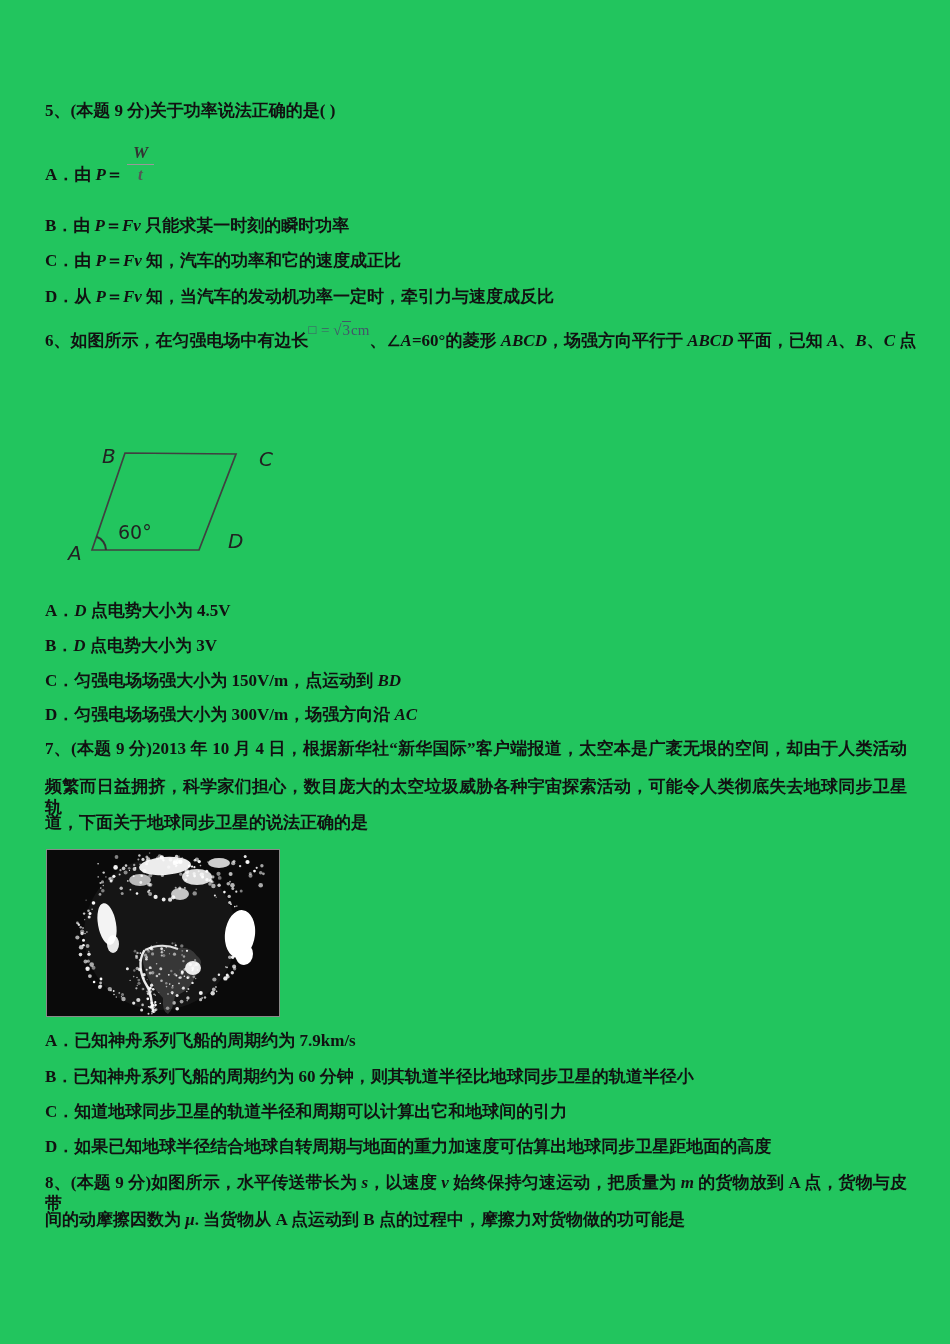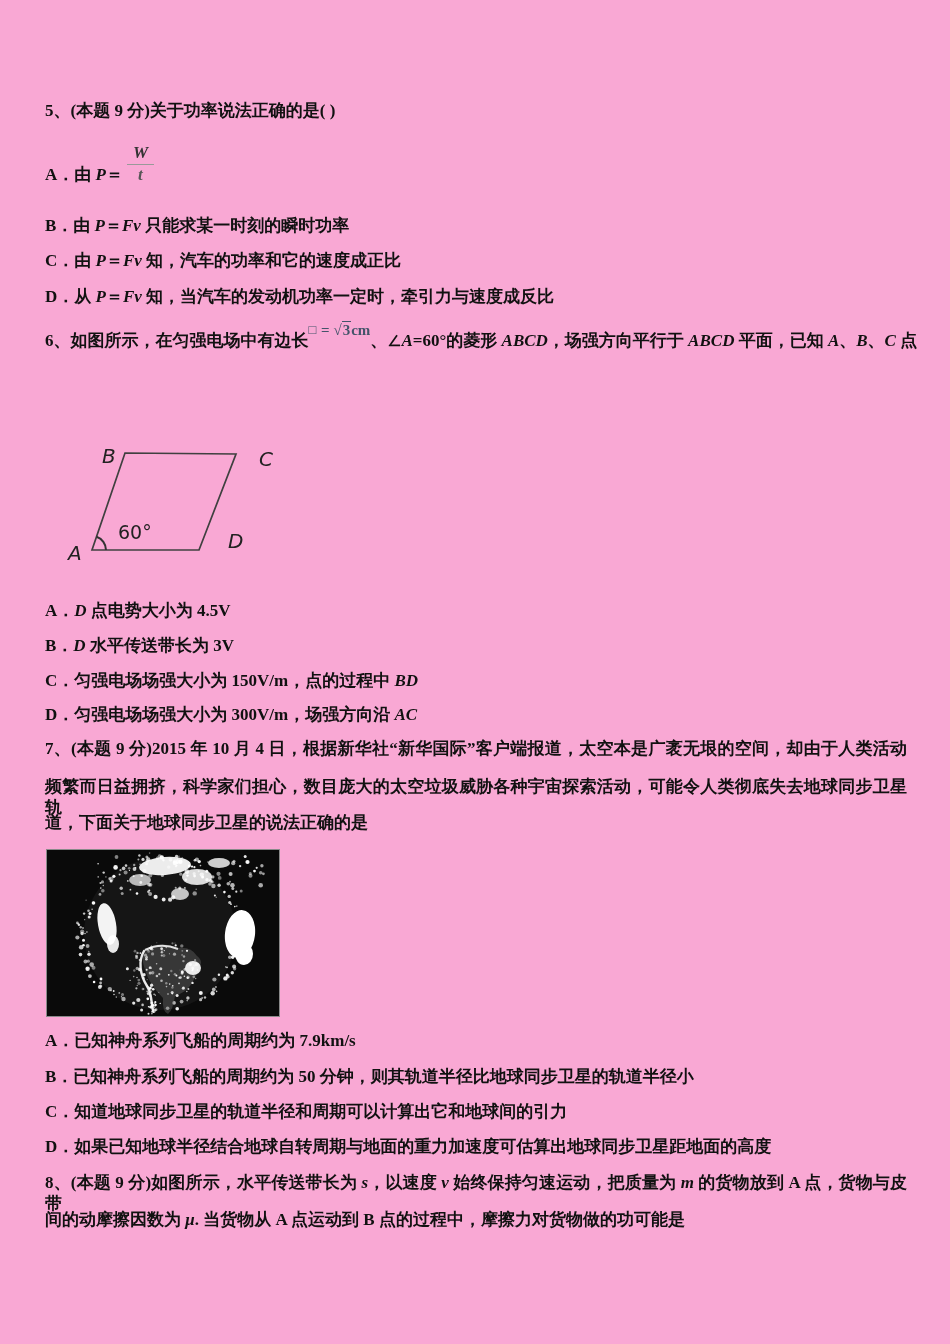--- a/index.html
+++ b/index.html
@@ -1,28 +1,28 @@
 <!DOCTYPE html>
 <html><head>
 <meta charset="utf-8">
 <style>
   html,body{margin:0;padding:0;background:#ffffff;}
   .page{
-    position:relative;width:950px;height:1344px;background:#f9a8d4;overflow:hidden;
+    position:relative;width:950px;height:1344px;background:#22c55e;overflow:hidden;
     font-family:"Liberation Serif",serif;font-weight:bold;font-size:17px;color:#111;
   }
   .line{position:absolute;left:45px;white-space:nowrap;line-height:1.25;}
   .just{white-space:normal;width:862px;text-align:justify;text-align-last:justify;}
   .v{font-style:italic;}
   
   .frac{display:inline-block;text-align:center;vertical-align:baseline;margin:0 4px;color:#333;line-height:1.1;}
   .frac .num{display:block;padding:0 6px 1px;border-bottom:1.6px solid #999;font-style:italic;}
   .frac .den{display:block;padding-top:1px;color:#555;font-style:italic;}
   
-  .eqsup{position:relative;top:-11px;color:#44546a;font-size:15px;font-weight:700;}
+  .eqsup{position:relative;top:-11px;color:#44546a;font-size:15px;font-weight:400;}
   .eqsup .tofu{font-size:13px;position:relative;top:-1px;margin-right:1px;}
   .eqsup .radicand{border-top:1.4px solid #44546a;padding:0 1px;}
   .diagram{position:absolute;left:52px;top:430px;}
   .earth{position:absolute;left:46px;top:849px;width:232px;height:166px;border:1px solid #8a8a8a;box-sizing:content-box;}
   svg text.lbl{font-family:"DejaVu Sans",sans-serif;font-style:italic;font-size:20px;fill:#222;font-weight:normal;}
   svg text.deg{font-family:"DejaVu Sans",sans-serif;font-size:19px;fill:#222;font-weight:normal;}
 </style>
 </head>
 <body>
 
@@ -48,25 +48,25 @@
       <path d="M 54 120 A 14 14 0 0 0 44.5 106.8" fill="none" stroke="#333" stroke-width="2"></path>
       <text class="lbl" x="16" y="130">A</text>
       <text class="lbl" x="50" y="33">B</text>
       <text class="lbl" x="207" y="36">C</text>
       <text class="lbl" x="176" y="118">D</text>
       <text class="deg" x="66" y="109">60°</text>
     </svg>
   </div>
 
   <div class="line" style="top:600px"><span>A．</span><span class="v">D</span><span> 点电势大小为 4.5V</span></div>
-  <div class="line" style="top:635px"><span>B．</span><span class="v">D</span><span> 水平传送带长为 3V</span></div>
-  <div class="line" style="top:670px"><span>C．匀强电场场强大小为 150V/m，点的过程中 </span><span class="v">BD</span></div>
+  <div class="line" style="top:635px"><span>B．</span><span class="v">D</span><span> 点电势大小为 3V</span></div>
+  <div class="line" style="top:670px"><span>C．匀强电场场强大小为 150V/m，点运动到 </span><span class="v">BD</span></div>
   <div class="line" style="top:704px"><span>D．匀强电场场强大小为 300V/m，场强方向沿 </span><span class="v">AC</span></div>
 
-  <div class="line just" style="top:738px"><span>7、(本题 9 分)2015 年 10 月 4 日，根据新华社“新华国际”客户端报道，太空本是广袤无垠的空间，却由于人类活动</span></div>
+  <div class="line just" style="top:738px"><span>7、(本题 9 分)2013 年 10 月 4 日，根据新华社“新华国际”客户端报道，太空本是广袤无垠的空间，却由于人类活动</span></div>
   <div class="line just" style="top:776px"><span>频繁而日益拥挤，科学家们担心，数目庞大的太空垃圾威胁各种宇宙探索活动，可能令人类彻底失去地球同步卫星轨</span></div>
   <div class="line" style="top:812px"><span>道，下面关于地球同步卫星的说法正确的是</span></div>
 
   <div class="earth">
     <svg id="earth-svg" width="232" height="166" viewBox="0 0 232 166">
       <rect x="0" y="0" width="232" height="166" fill="#0a0a0a"></rect>
       <circle cx="113" cy="84" r="76" fill="#151515"></circle>
       <g id="g-ring">
           <circle cx="182.8" cy="107.3" r="1.8" fill="#fff" opacity="0.62"></circle>
           <circle cx="160.0" cy="29.7" r="1.7" fill="#fff" opacity="0.78"></circle>
@@ -461,20 +461,20 @@
           <circle cx="105.2" cy="161.4" r="1.0" fill="#fff" opacity="0.83"></circle>
           <circle cx="103.7" cy="141.6" r="1.4" fill="#fff" opacity="0.60"></circle>
           <circle cx="104.3" cy="152.9" r="1.0" fill="#fff" opacity="0.92"></circle>
           <circle cx="107.1" cy="144.3" r="0.8" fill="#fff" opacity="0.80"></circle>
           <circle cx="103.1" cy="157.2" r="0.9" fill="#fff" opacity="0.78"></circle>
         </g>
     </svg>
   </div>
 
   <div class="line" style="top:1030px"><span>A．已知神舟系列飞船的周期约为 7.9km/s</span></div>
-  <div class="line" style="top:1066px"><span>B．已知神舟系列飞船的周期约为 50 分钟，则其轨道半径比地球同步卫星的轨道半径小</span></div>
+  <div class="line" style="top:1066px"><span>B．已知神舟系列飞船的周期约为 60 分钟，则其轨道半径比地球同步卫星的轨道半径小</span></div>
   <div class="line" style="top:1101px"><span>C．知道地球同步卫星的轨道半径和周期可以计算出它和地球间的引力</span></div>
   <div class="line" style="top:1136px"><span>D．如果已知地球半径结合地球自转周期与地面的重力加速度可估算出地球同步卫星距地面的高度</span></div>
 
   <div class="line just" style="top:1172px"><span>8、(本题 9 分)如图所示，水平传送带长为 </span><span class="v">s</span><span>，以速度 </span><span class="v">v</span><span> 始终保持匀速运动，把质量为 </span><span class="v">m</span><span> 的货物放到 A 点，货物与皮带</span></div>
   <div class="line" style="top:1209px"><span>间的动摩擦因数为 </span><span class="v">μ</span><span>. 当货物从 A 点运动到 B 点的过程中，摩擦力对货物做的功可能是</span></div>
 
 </div>
 
 </body></html>

